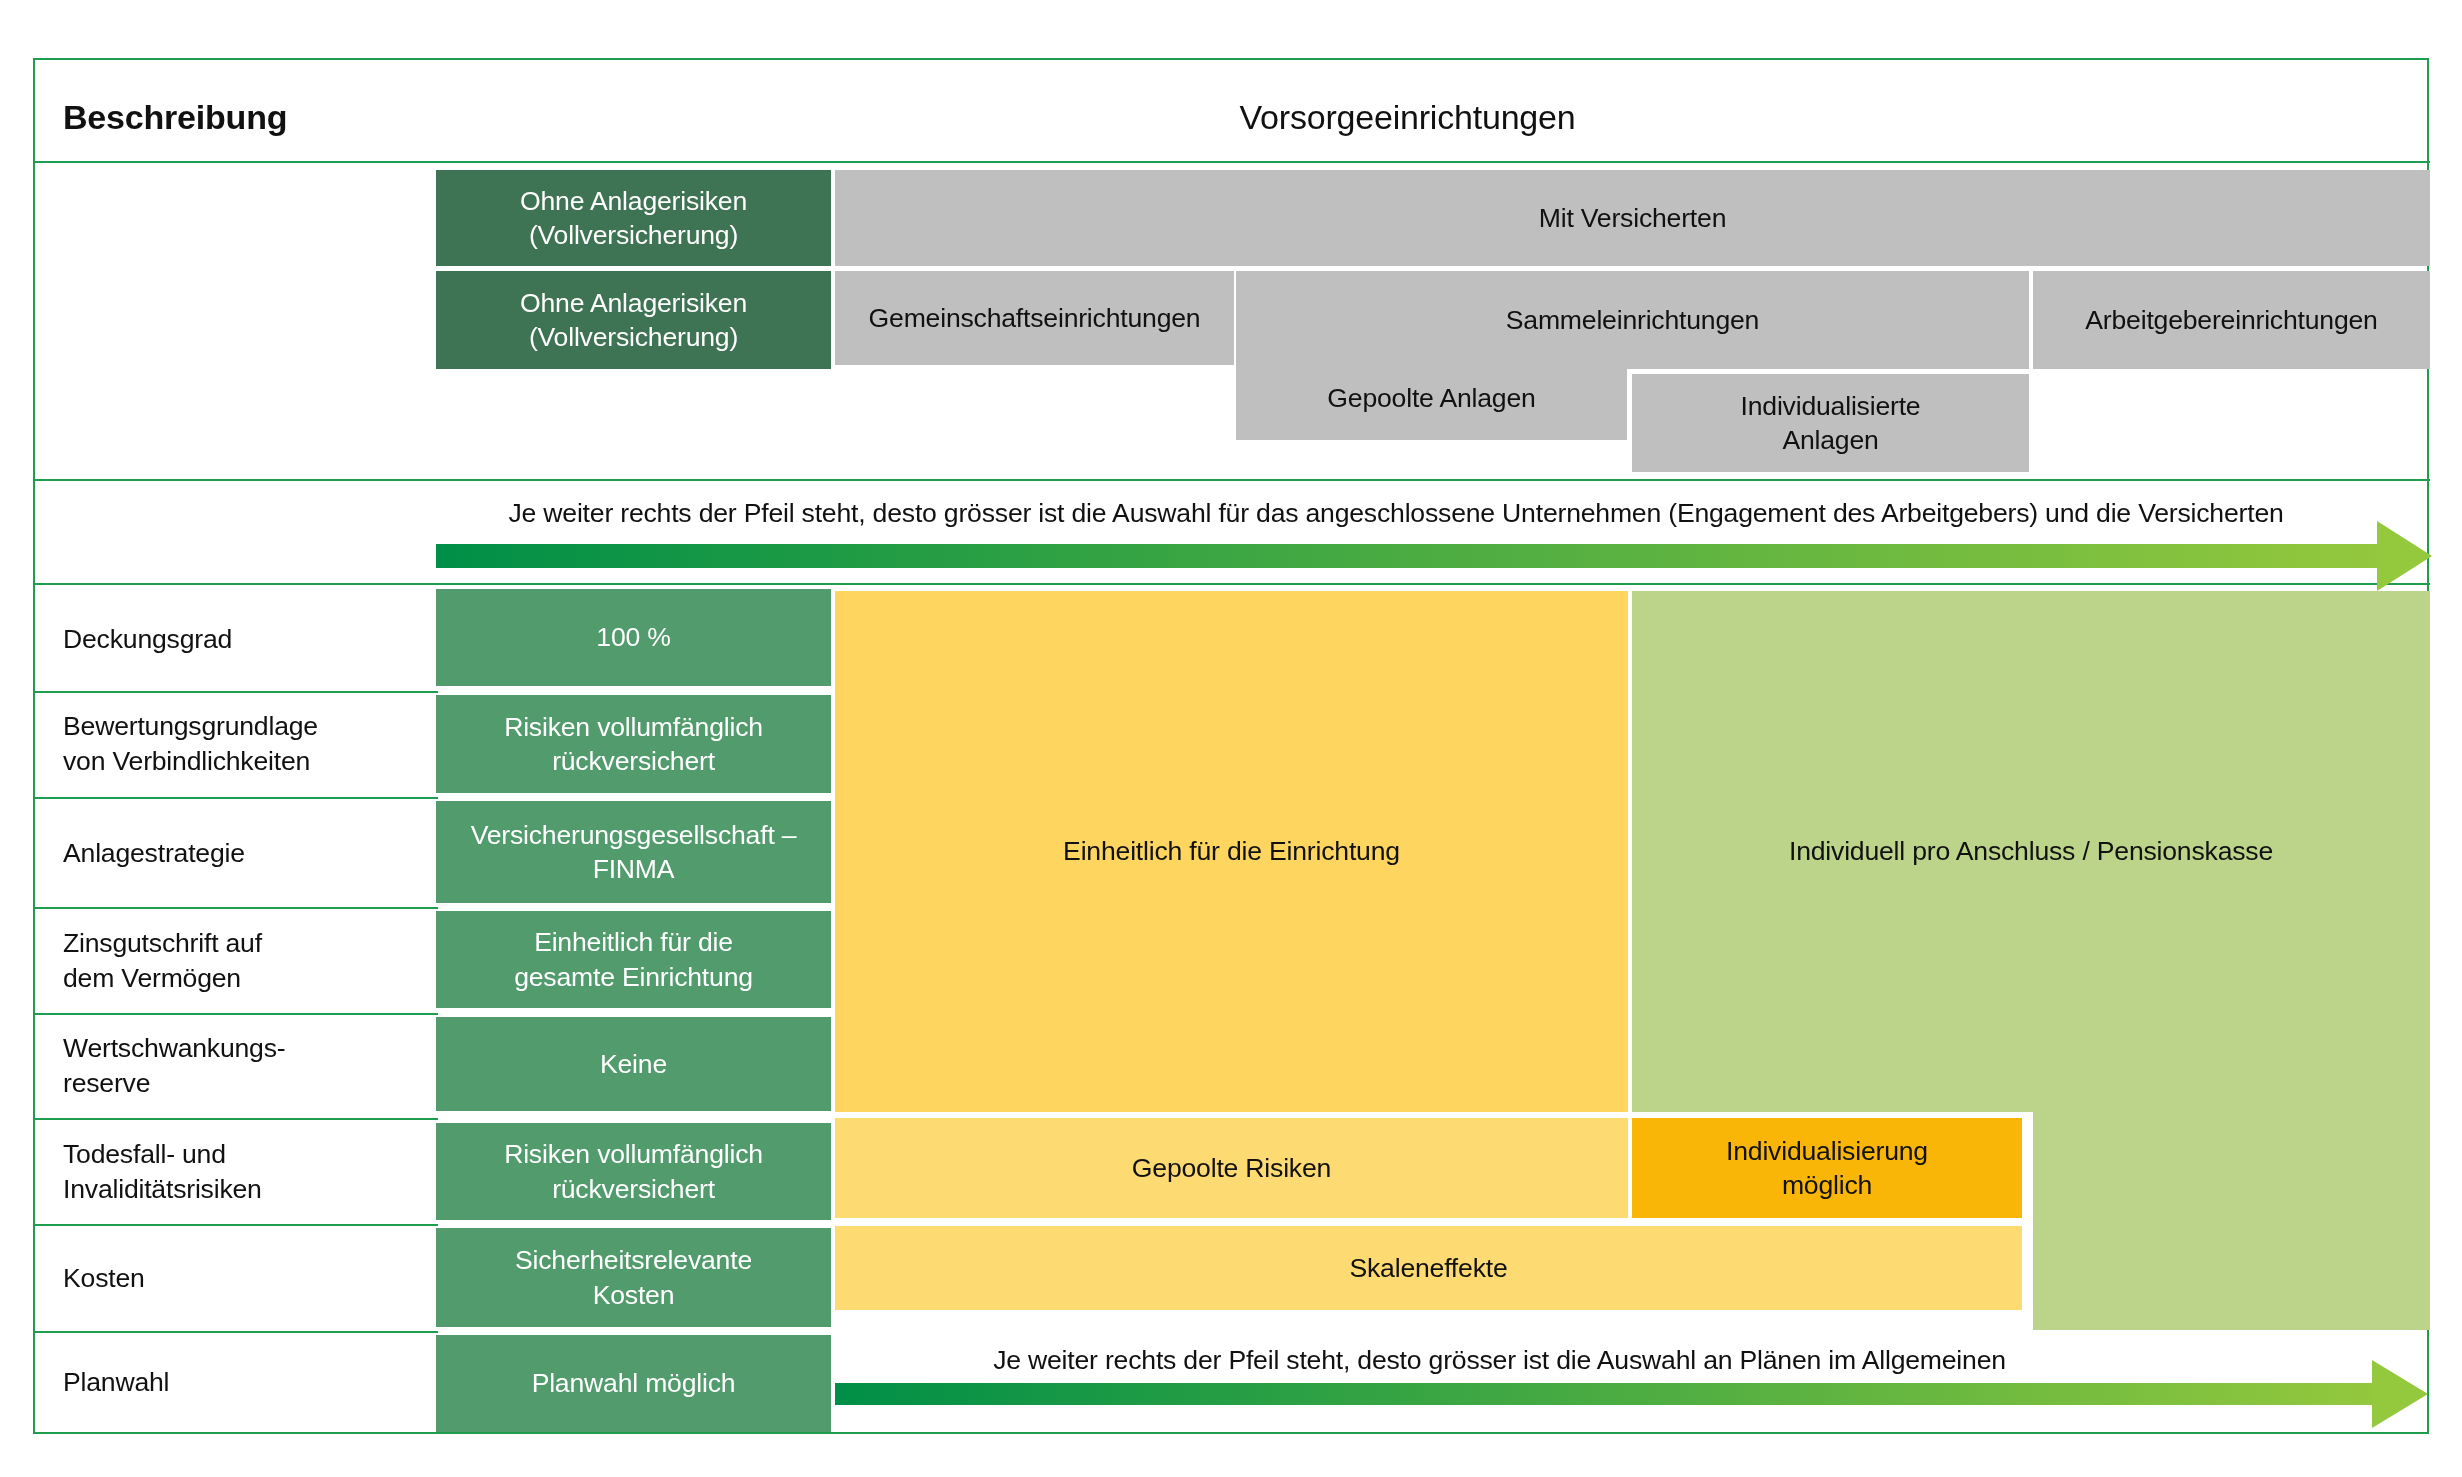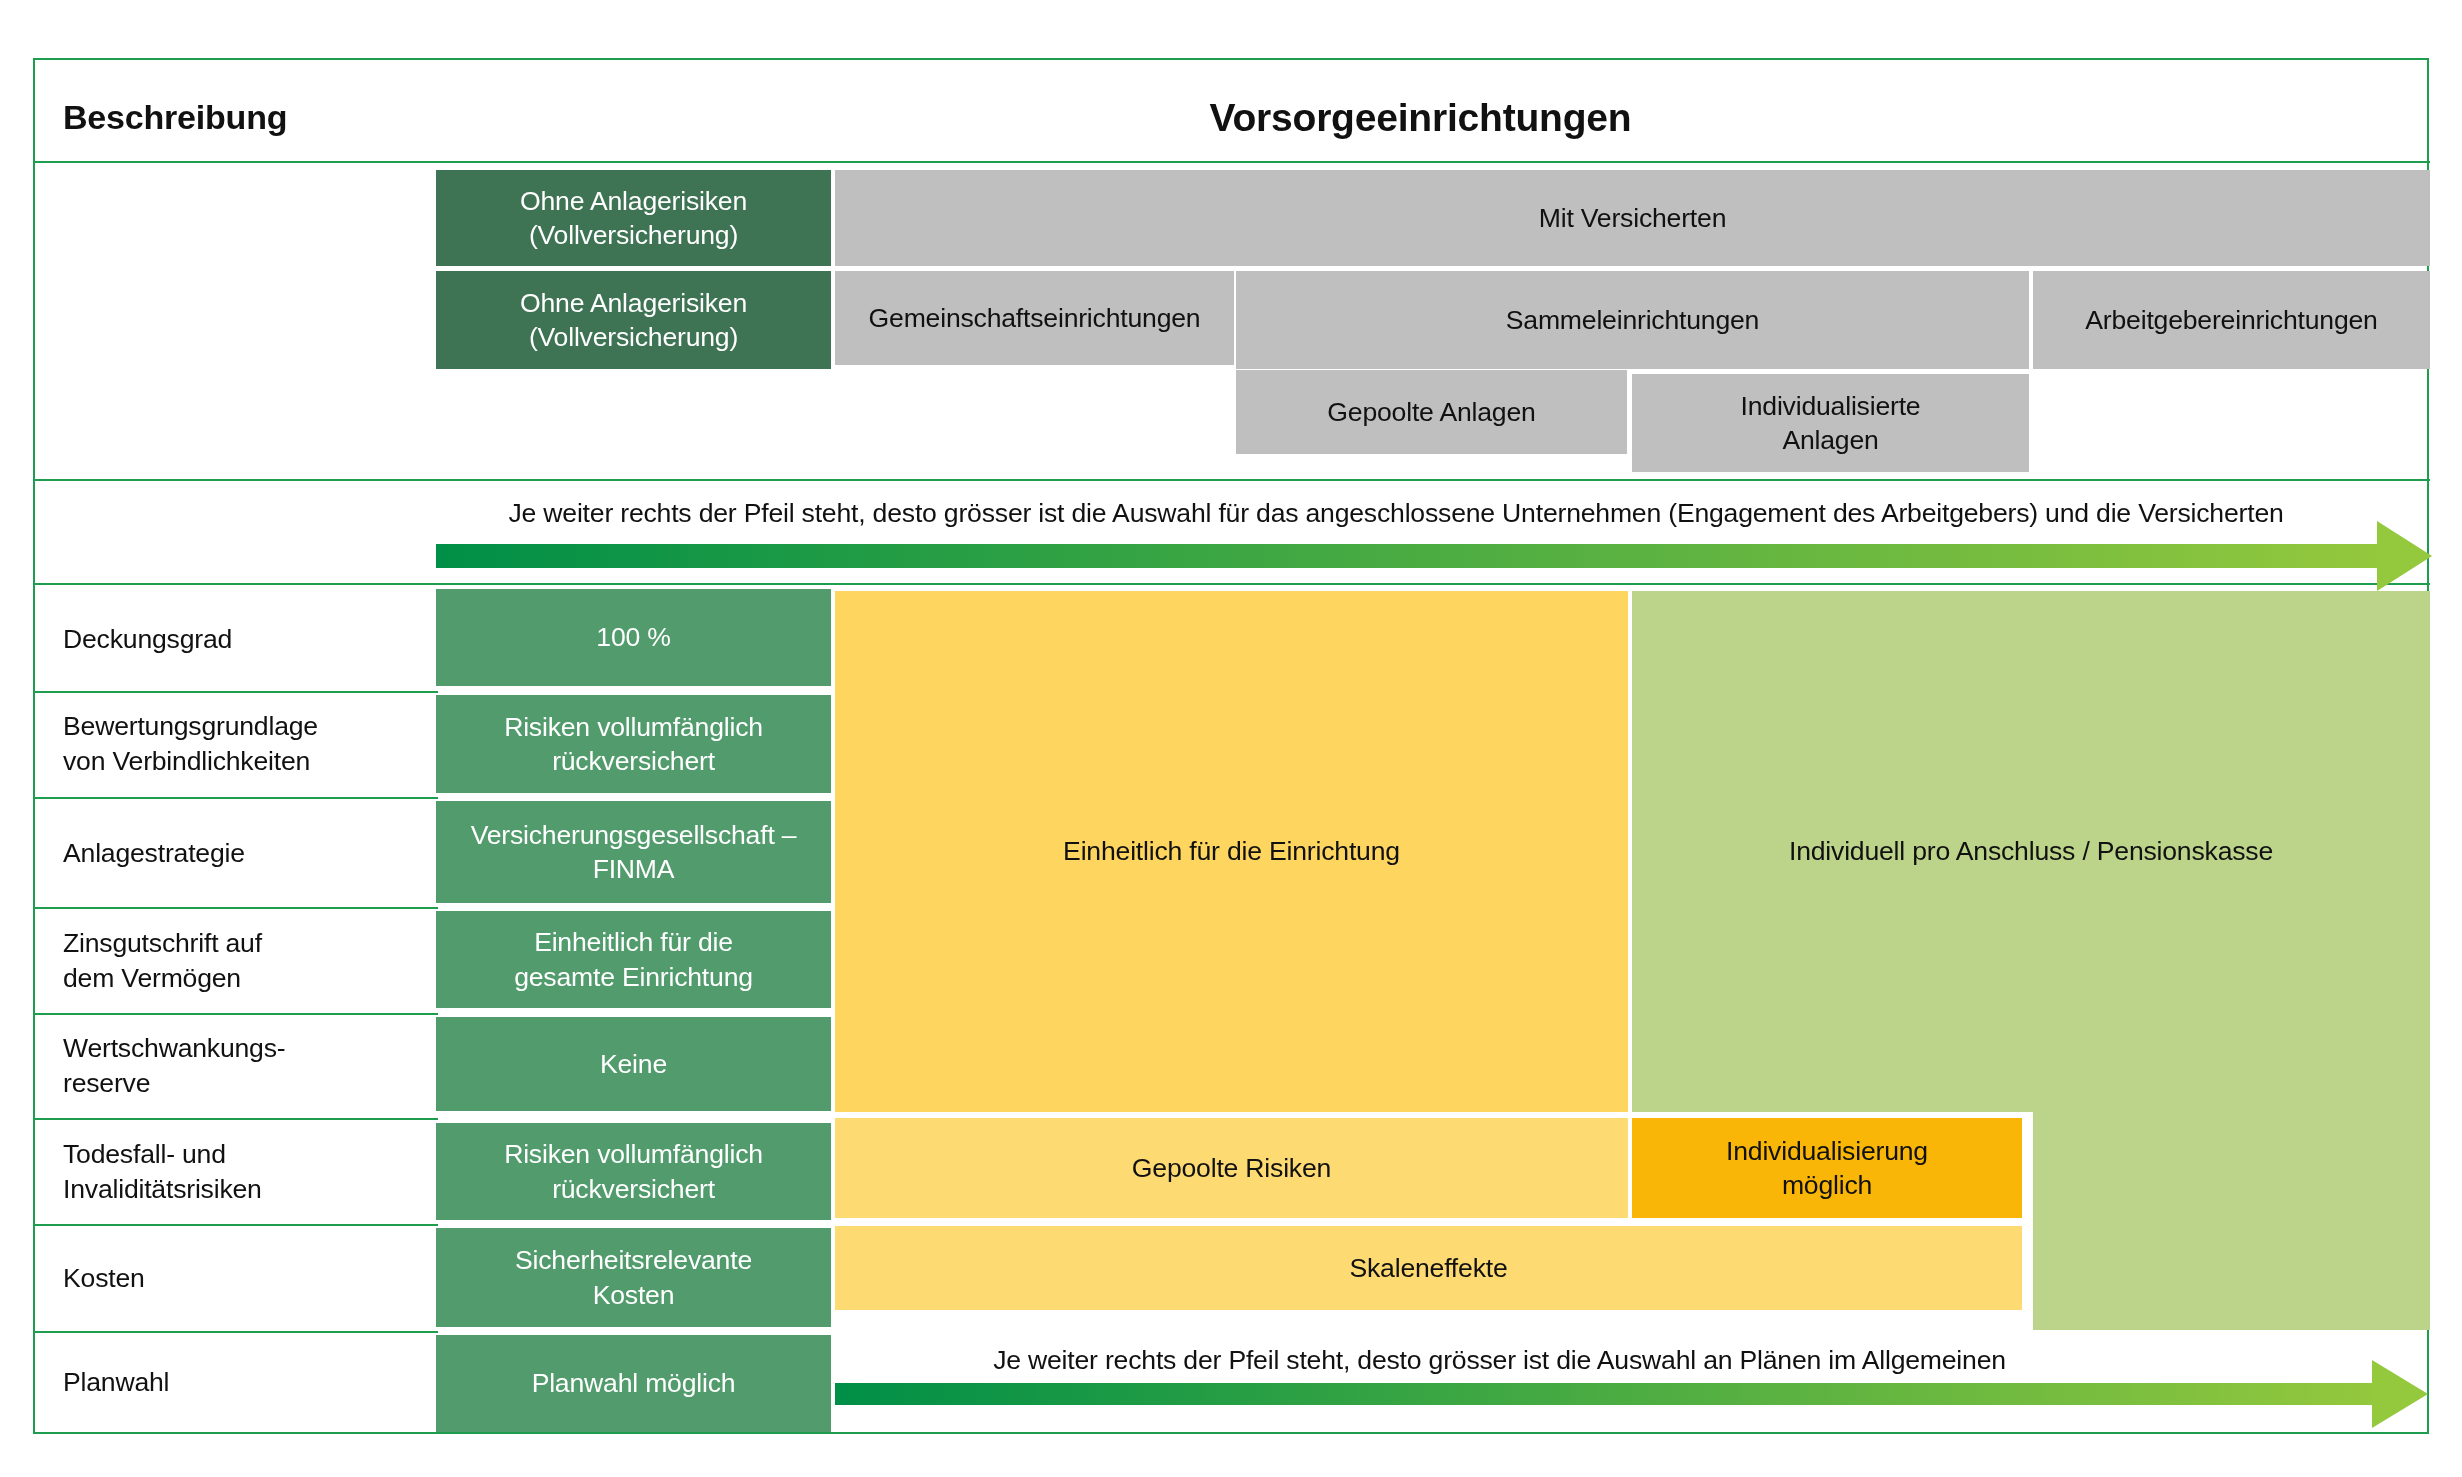--- a/index.html
+++ b/index.html
@@ -3,39 +3,39 @@
 <meta charset="utf-8">
 <style>
   html,body{margin:0;padding:0;background:#fff;}
   #canvas{position:relative;width:2462px;height:1477px;background:#fff;overflow:hidden;
           font-family:"Liberation Sans",sans-serif;color:var(--text-dark,#111);letter-spacing:-0.2px;}
   .abs{position:absolute;}
   .frame{left:33px;top:58px;width:2392px;height:1372px;border:2.2px solid var(--line);}
   .hline{height:2.2px;background:var(--line);}
   .titleL{left:63px;top:74px;width:739px;height:87px;display:flex;align-items:center;
           font-size:34px;font-weight:bold;}
-  .titleR{left:424px;top:74px;width:1993px;height:87px;display:flex;align-items:center;justify-content:center;
-          font-size:39px;font-weight:bold;}
+  .titleR{left:411px;top:74px;width:1993px;height:87px;display:flex;align-items:center;justify-content:center;
+          font-size:34px;font-weight:normal;}
   .box{display:flex;align-items:center;justify-content:center;text-align:center;
        font-size:26.6px;white-space:pre-line;line-height:1.28;}
   .greenbox{background:var(--dark-green);color:var(--text-light);}
   .graybox{background:var(--gray);}
   .midcell{background:var(--mid-green);color:var(--text-light);}
   .yellowbox{background:var(--yellow);}
   .lyellowbox{background:var(--light-yellow);}
   .orangebox{background:var(--orange);}
   .lgreenbox{background:var(--light-green);}
   
   .gA-green{left:436px;top:170px;width:395px;height:96px;}
   .gA-gray {left:835px;top:170px;width:1595px;height:96px;}
   .gB-green{left:436px;top:271px;width:395px;height:98px;}
   .gB-1{left:835px;top:271px;width:399px;height:94px;}
   .gB-2{left:1236px;top:271px;width:793px;height:98px;}
   .gB-3{left:2033px;top:271px;width:397px;height:98px;}
-  .gC-1{left:1236px;top:370px;width:391px;height:84px;text-align:right;}
+  .gC-1{left:1236px;top:356px;width:391px;height:84px;text-align:right;}
   .gC-2{left:1632px;top:374px;width:397px;height:98px;}
   
   .arrowtext{display:flex;align-items:center;justify-content:center;text-align:center;font-size:26.6px;}
   .tArrowText{left:436px;top:487px;width:1920px;height:52px;}
   .tArrowBar{left:436px;top:544px;width:1950px;height:23.6px;background:linear-gradient(90deg,var(--arrow-start),var(--arrow-end));}
   .tArrowHead{left:2377px;top:521px;width:0;height:0;border-top:35px solid transparent;
               border-bottom:35px solid transparent;border-left:55px solid var(--arrow-end);}
   .bArrowText{left:835px;top:1338px;width:1329px;height:44px;}
   .bArrowBar{left:835px;top:1383px;width:1545px;height:22px;background:linear-gradient(90deg,var(--arrow-start),var(--arrow-end));}
   .bArrowHead{left:2372px;top:1360px;width:0;height:0;border-top:34px solid transparent;

